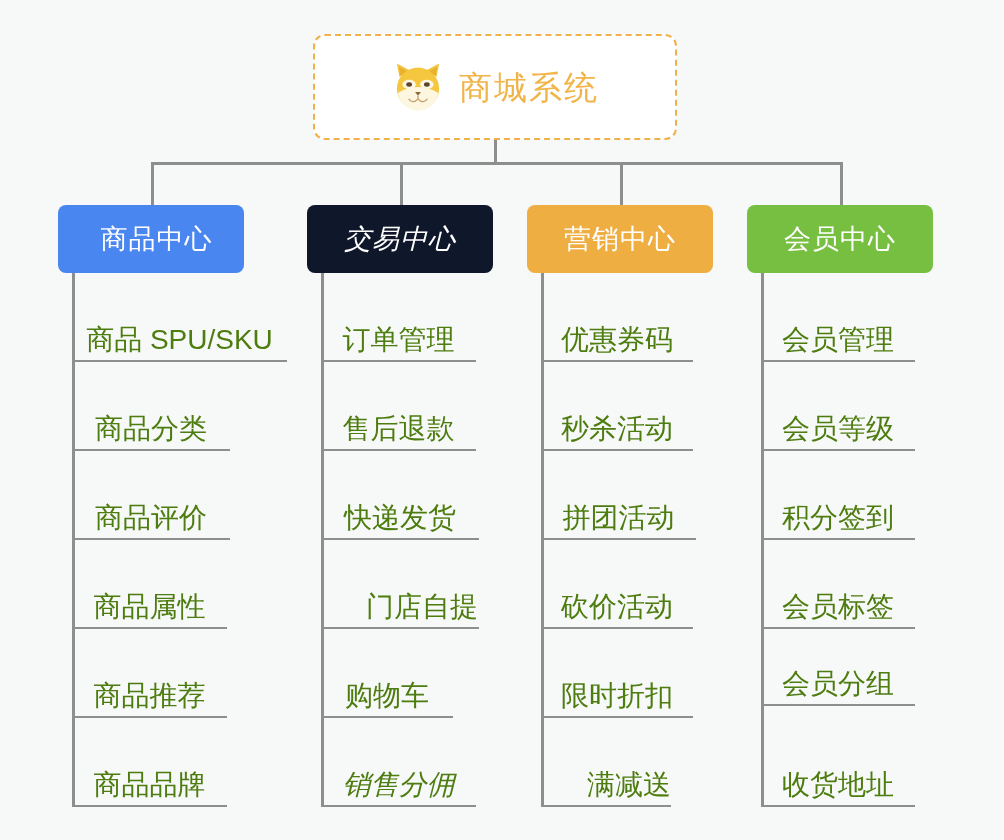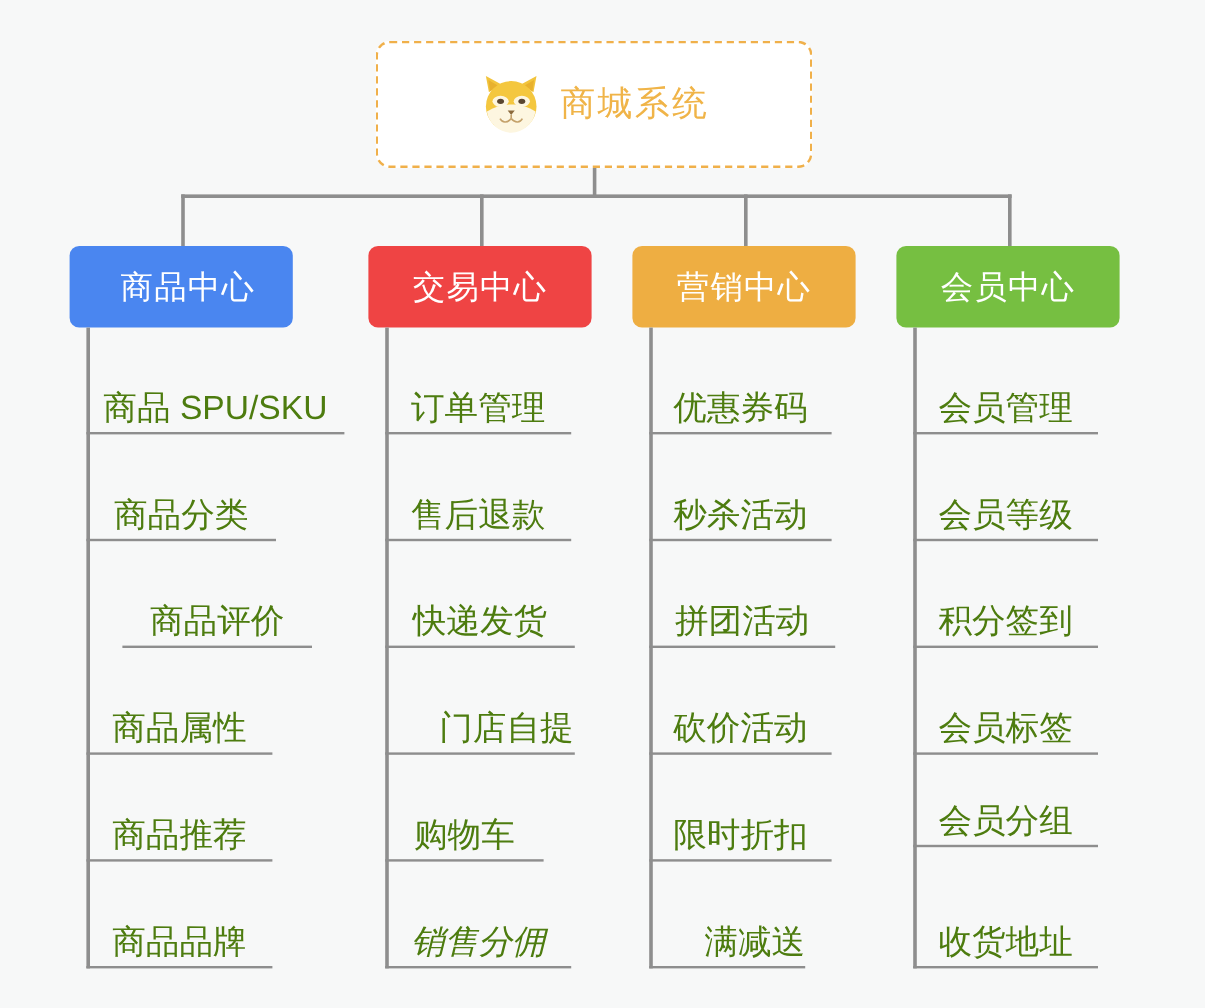--- a/index.html
+++ b/index.html
@@ -37,21 +37,21 @@
     justify-content: center;
     gap: 14px;
   }
   .root-emoji {
     width: 54px;
     height: 54px;
     flex: 0 0 54px;
     position: relative;
   }
   .root-title {
-    font-size: 29px;
+    font-size: 33px;
     line-height: 1;
     color: #f0b448;
     letter-spacing: 2px;
     white-space: nowrap;
   }
 
   
   .conn {
     position: absolute;
     background: #8e8e8e;
@@ -152,34 +152,34 @@
         <span>商品中心</span>
       </div>
       <div class="branch" style="left: 72px; height: 534px;">
         <div class="branch-spine" style="height: 534px; background: rgb(142, 142, 142);"></div>
         <div class="leaf" style="top: 0px; width: 215px;">
           <span class="leaf-label">商品 SPU/SKU</span>
         </div>
         <div class="leaf" style="top: 89px; width: 158px;">
           <span class="leaf-label">商品分类</span>
         </div>
-        <div class="leaf" style="top: 178px; width: 158px; margin-left: 30px;">
+        <div class="leaf" style="top: 178px; width: 158px;">
           <span class="leaf-label">商品评价</span>
         </div>
         <div class="leaf" style="top: 267px; width: 155px;">
           <span class="leaf-label">商品属性</span>
         </div>
         <div class="leaf" style="top: 356px; width: 155px;">
           <span class="leaf-label">商品推荐</span>
         </div>
         <div class="leaf" style="top: 445px; width: 155px;">
           <span class="leaf-label">商品品牌</span>
         </div>
       </div>
-      <div class="cat-header" style="left: 307px; width: 186px; background: #ef4444;">
+      <div class="cat-header" style="left: 307px; width: 186px; background: #0f172a; font-style: italic;">
         <span>交易中心</span>
       </div>
       <div class="branch" style="left: 321px; height: 534px;">
         <div class="branch-spine" style="height: 534px; background: rgb(142, 142, 142);"></div>
         <div class="leaf" style="top: 0px; width: 155px;">
           <span class="leaf-label">订单管理</span>
         </div>
         <div class="leaf" style="top: 89px; width: 155px;">
           <span class="leaf-label">售后退款</span>
         </div>

